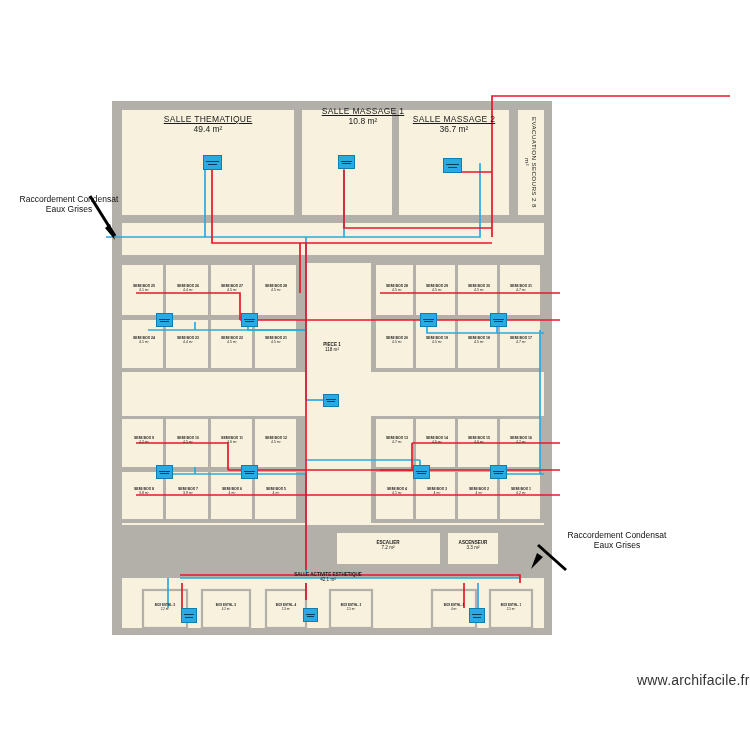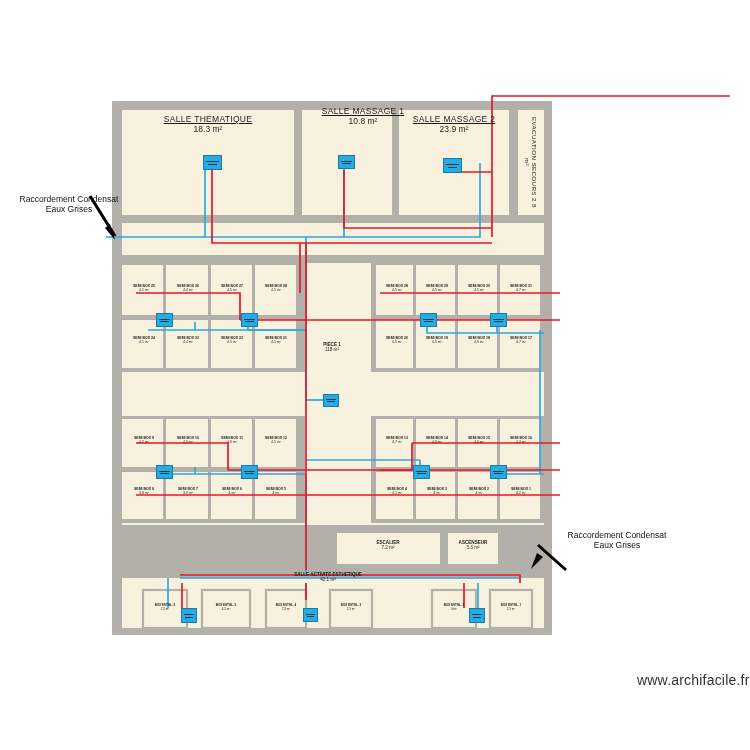--- a/index.html
+++ b/index.html
@@ -165,29 +165,29 @@
 <div class="eq" style="left:156px;top:465px;width:15px;height:12px;"></div>
 <div class="eq" style="left:241px;top:465px;width:15px;height:12px;"></div>
 <div class="eq" style="left:413px;top:465px;width:15px;height:12px;"></div>
 <div class="eq" style="left:490px;top:465px;width:15px;height:12px;"></div>
 <div class="eq" style="left:181px;top:608px;width:14px;height:13px;"></div>
 <div class="eq" style="left:303px;top:608px;width:13px;height:12px;"></div>
 <div class="eq" style="left:469px;top:608px;width:14px;height:13px;"></div>
 
 <div class="rm big" style="left:133px;top:114px;width:150px;">
   <span class="n">SALLE THEMATIQUE</span>
-  <span class="a">18.3 m²</span>
+  <span class="a">49.4 m²</span>
 </div>
 <div class="rm big" style="left:303px;top:106px;width:96px;padding-left:12px;">
   <span class="n">SALLE MASSAGE 1</span>
   <span class="a">10.8 m²</span>
 </div>
 <div class="rm big" style="left:400px;top:114px;width:108px;">
   <span class="n">SALLE MASSAGE 2</span>
-  <span class="a">23.9 m²</span>
+  <span class="a">36.7 m²</span>
 </div>
 
 <div class="vert" style="left:524px;top:112px;height:100px;">
   <span>EVACUATION SECOURS 2</span>
   <span>8 m²</span>
 </div>
 
 <div class="rm mid" style="left:308px;top:342px;width:48px;">
   <span class="n">PIECE 1</span>
   <span class="a">118 m²</span>

